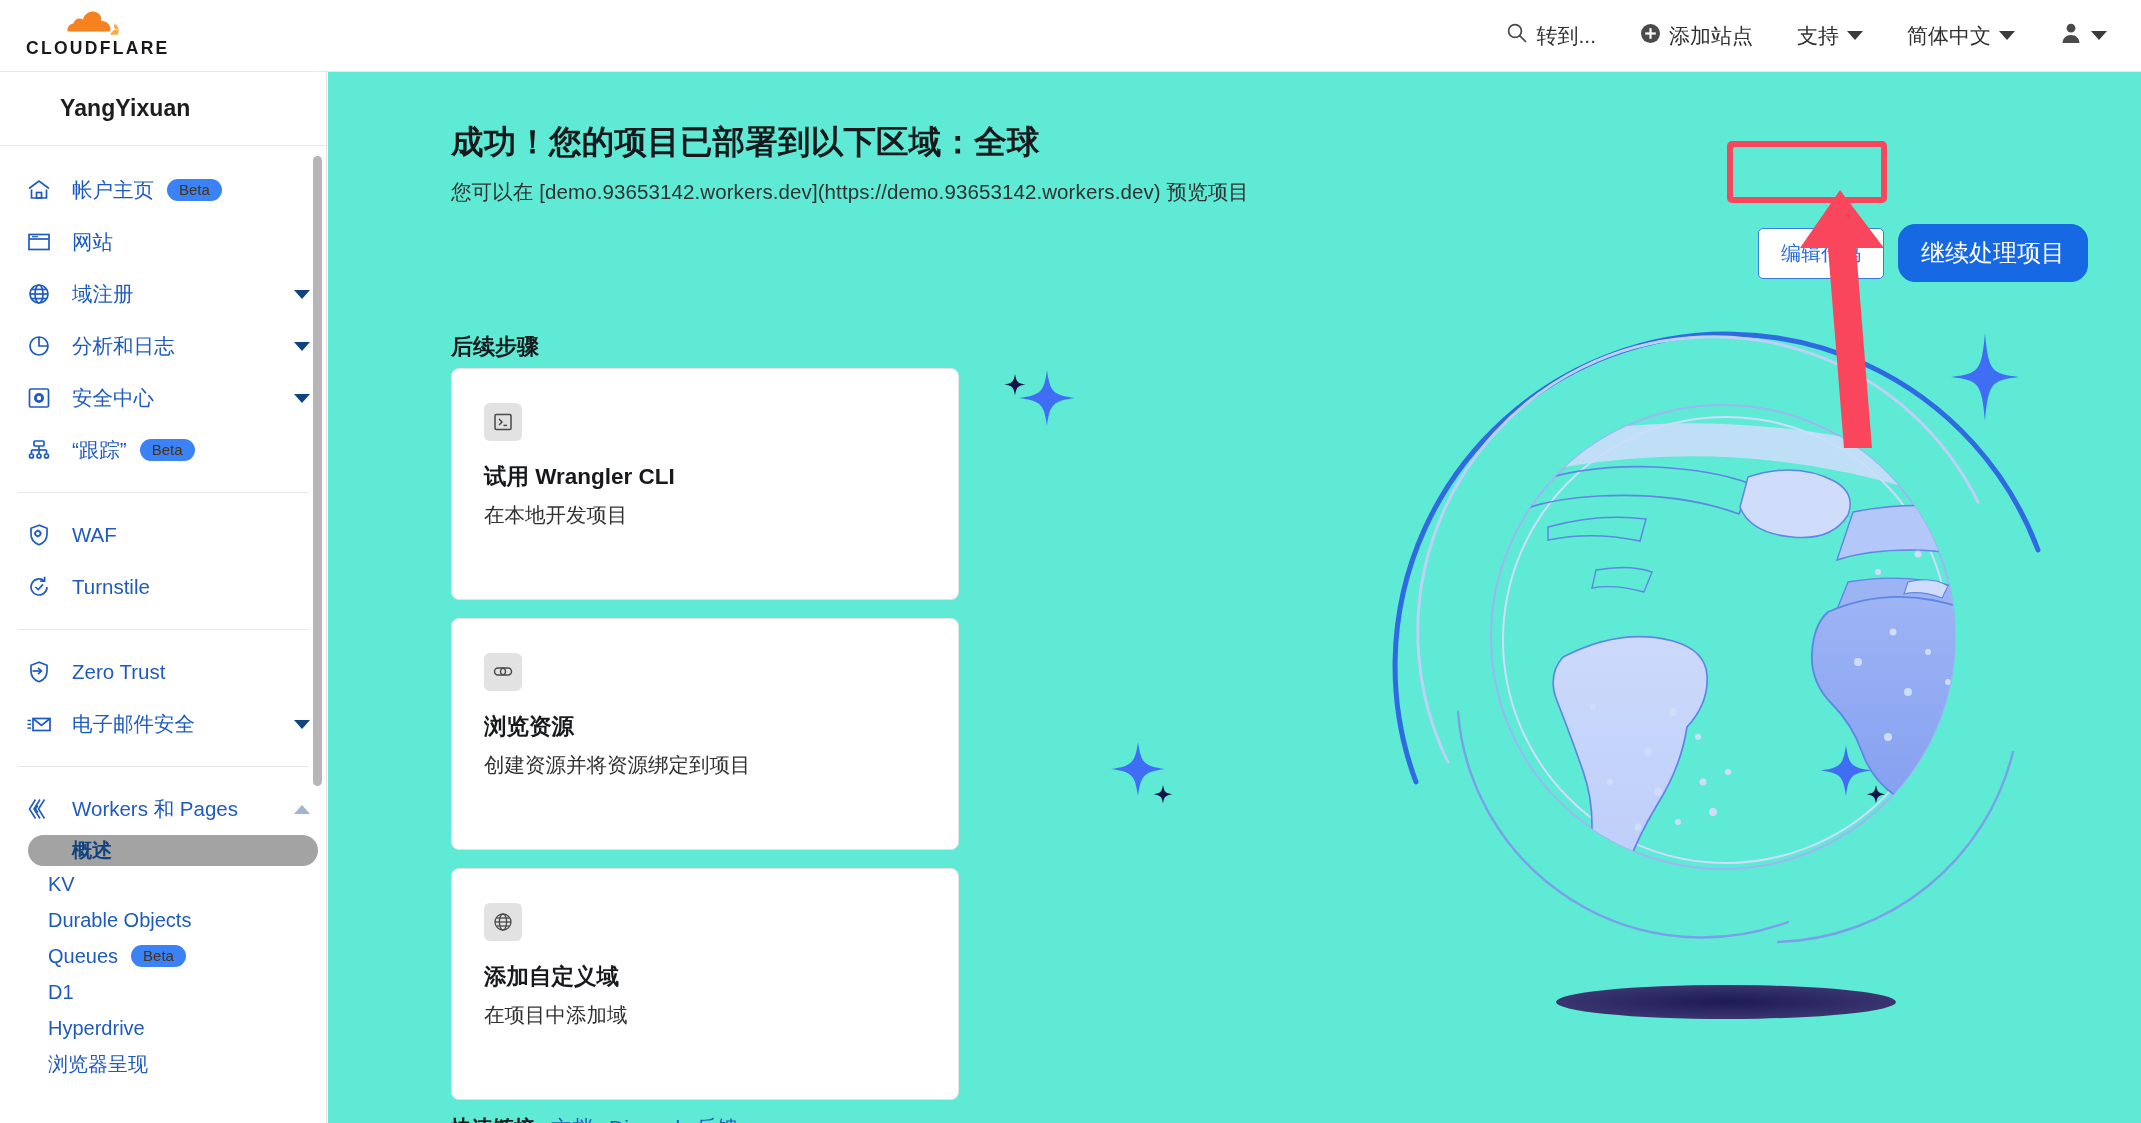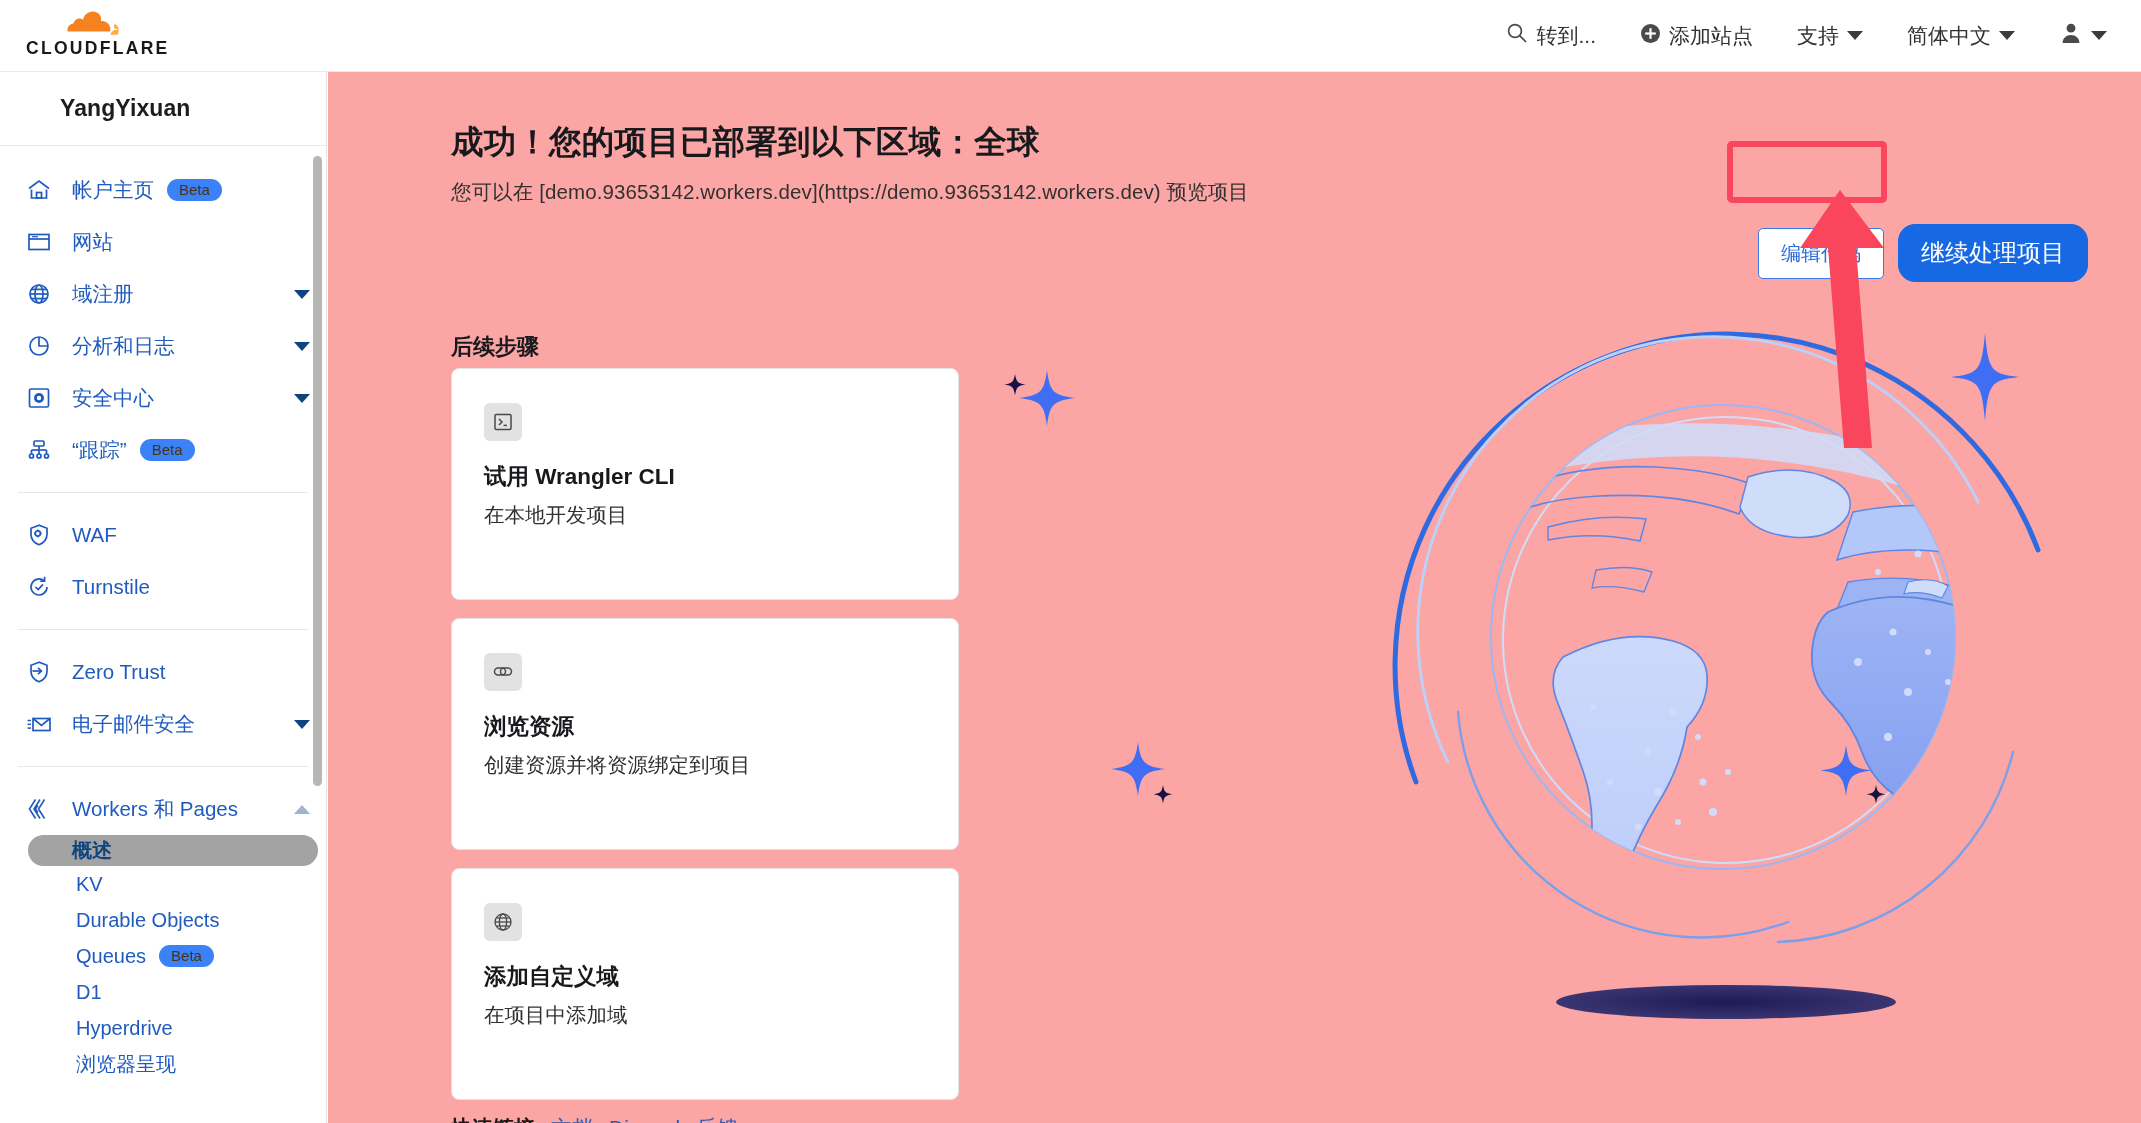--- a/index.html
+++ b/index.html
@@ -53,36 +53,36 @@
     margin-left: 13px; background: #3b82f6; color: #4a3214; font-size: 15px;
     border-radius: 20px; padding: 3px 12px 4px; line-height: 1; font-weight: 400;
   }
   .exp {
     margin-left: auto; width: 0; height: 0;
     border-left: 8px solid transparent; border-right: 8px solid transparent;
     border-top: 9px solid #10447f;
   }
   .exp.up { border-top: none; border-bottom: 9px solid #9fb4cd; }
   .sub-item {
-    display: flex; align-items: center; height: 36px; padding-left: 76px;
+    display: flex; align-items: center; height: 36px; padding-left: 48px;
     color: #1f5bbf; font-size: 20px; cursor: pointer;
   }
   .sub-item.active {
     background: #a3a3a3; border-radius: 20px; margin: 0 8px 0 28px; padding-left: 44px;
     font-weight: 700; color: #10447f; height: 31px;
   }
   #side-scrollbar {
     position: absolute; right: 4px; top: 84px; width: 9px; height: 630px;
     background: #b6b6b6; border-radius: 6px;
   }
 
   
   #main {
     position: absolute; left: 328px; top: 72px; width: 1813px; height: 1051px;
-    background: #fca5a5; overflow: hidden;
+    background: #5eead4; overflow: hidden;
   }
   #page-title {
     position: absolute; left: 123px; top: 49px;
     font-size: 32.5px; font-weight: 700; color: #17191c; letter-spacing: .2px;
   }
   #page-sub {
     position: absolute; left: 123px; top: 106px;
     font-size: 20.5px; color: #313131; letter-spacing: .1px; white-space: nowrap;
   }
   #btn-row { position: absolute; right: 53px; top: 152px; display: flex; align-items: center; gap: 14px; }

